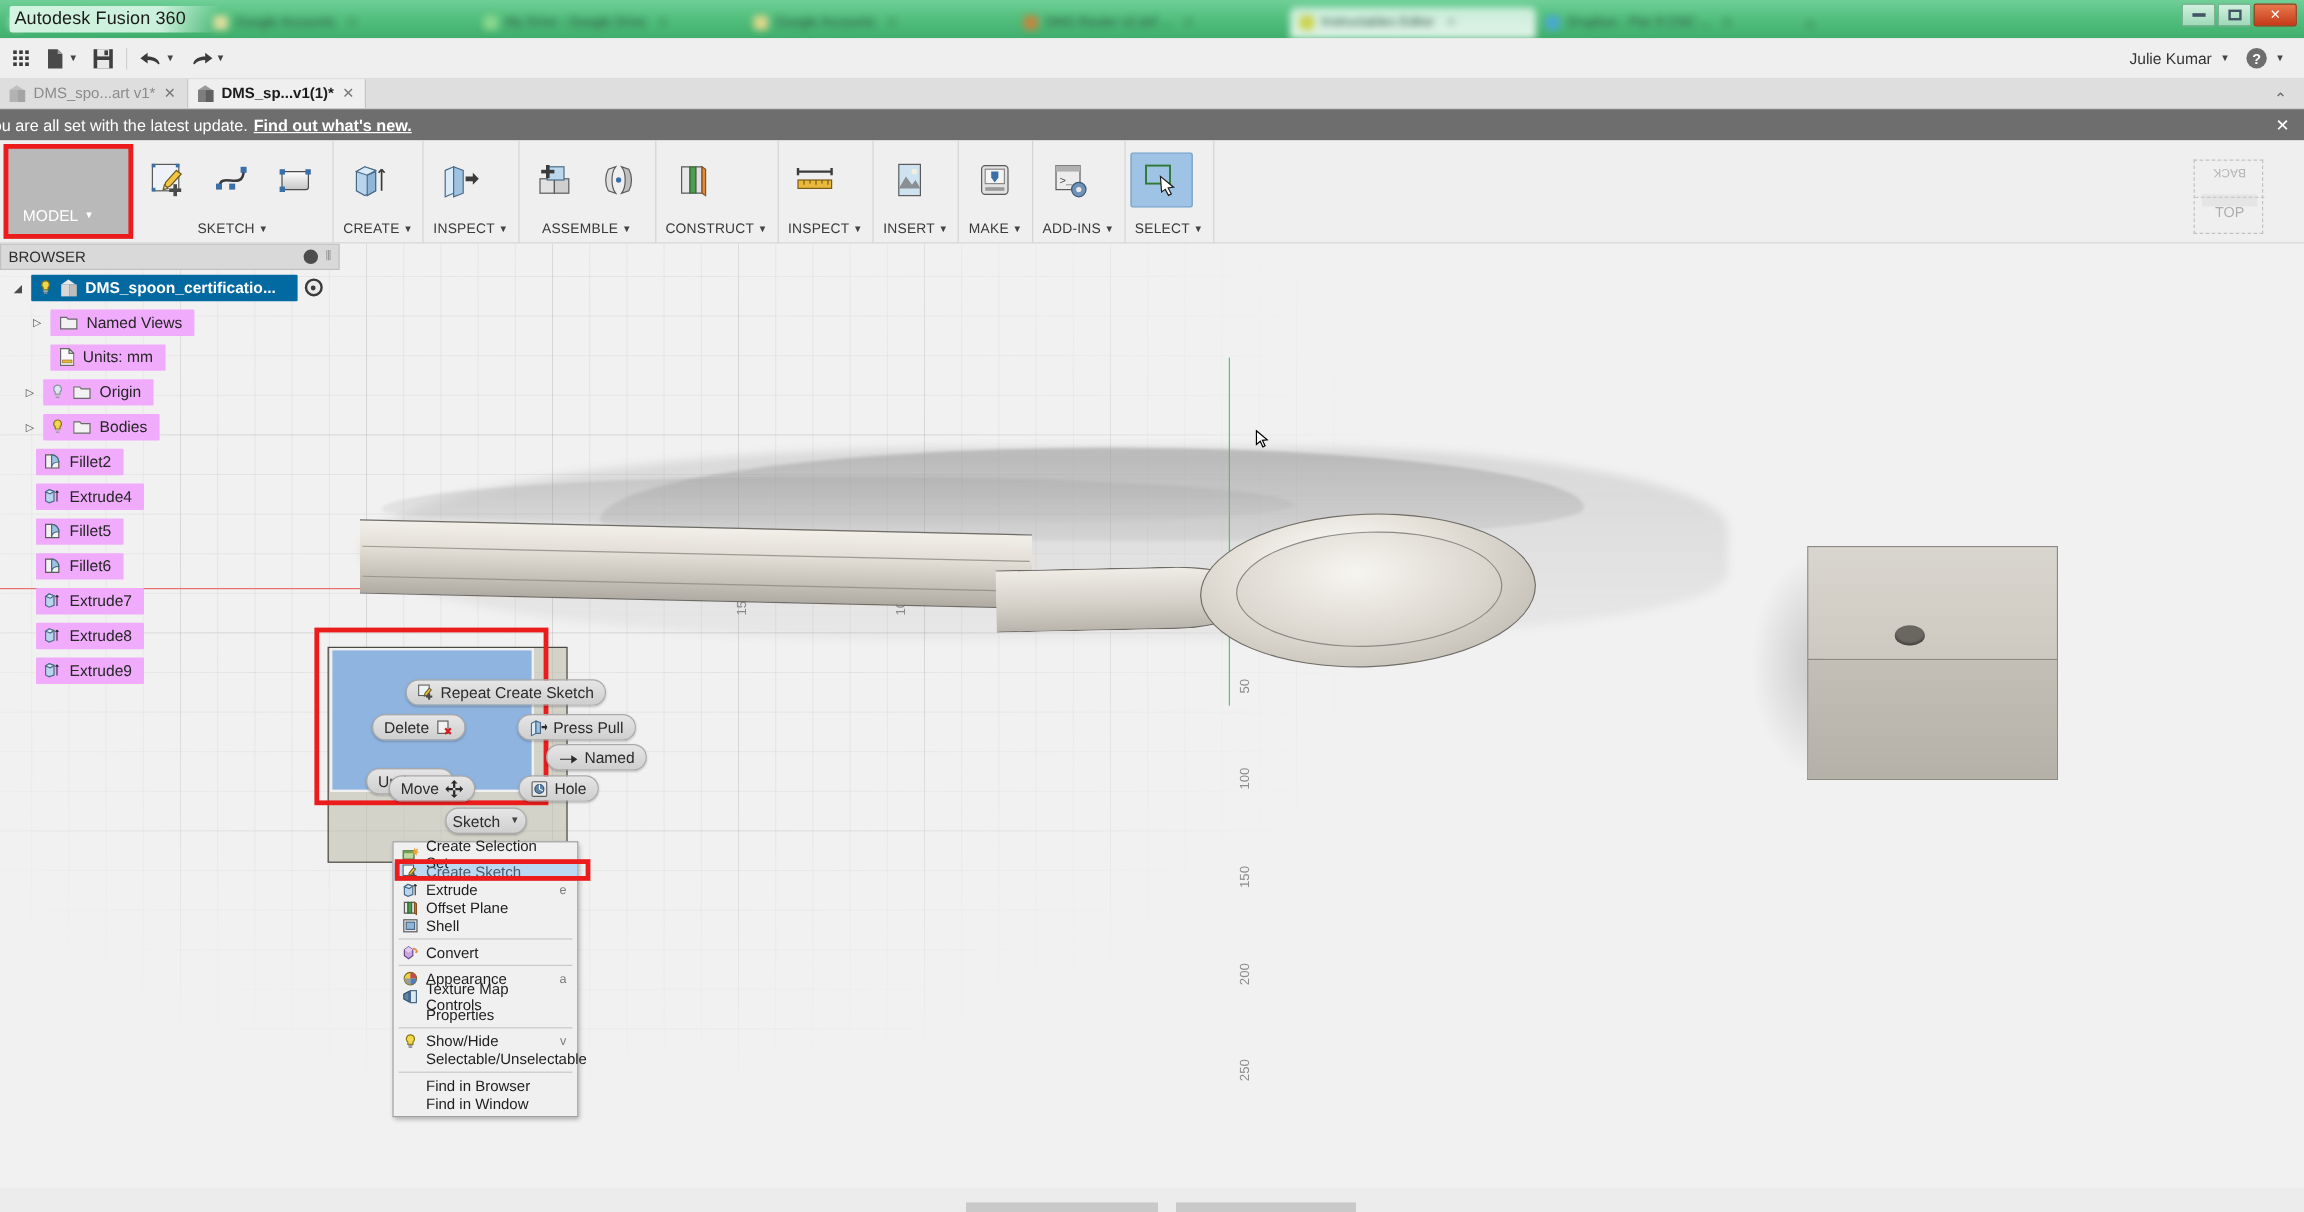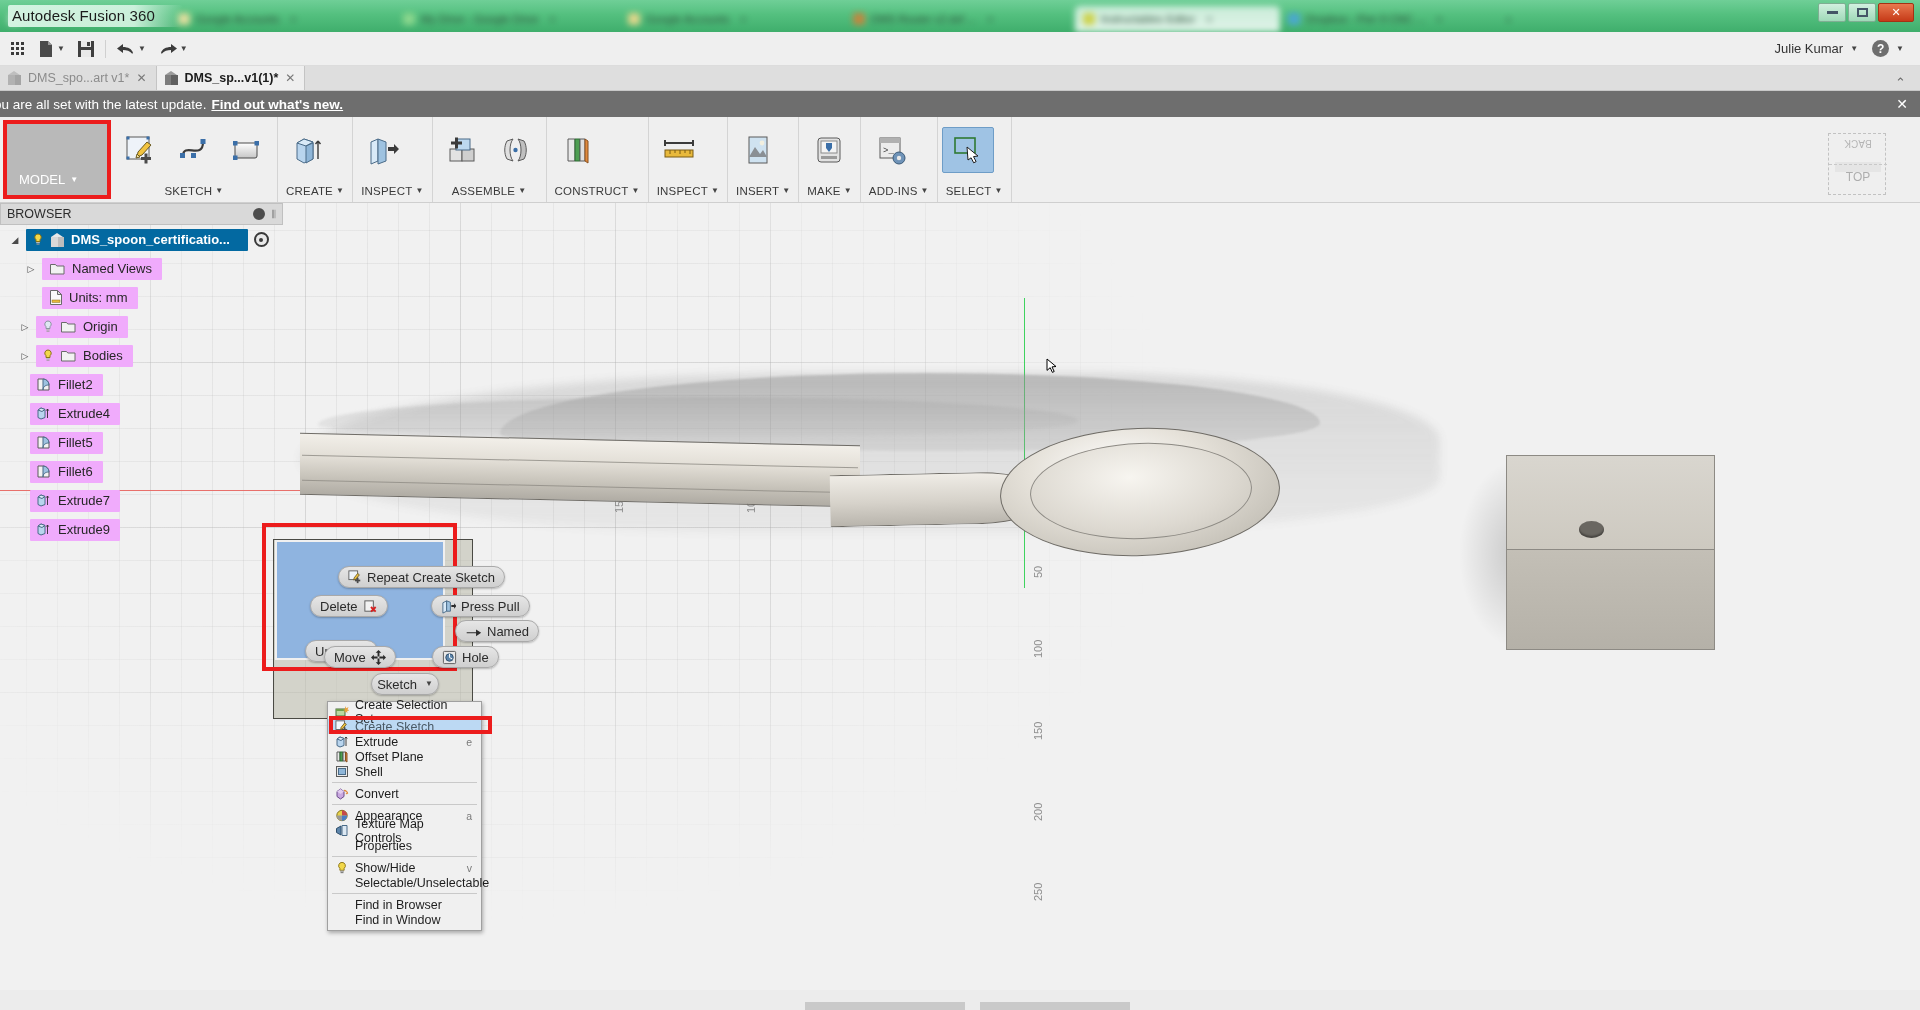--- a/index.html
+++ b/index.html
@@ -1093,30 +1093,42 @@
             <svg width="15" height="15" viewBox="0 0 15 15">
                 <path d="M2 4l3-2 4 1.5v8L5 13 2 11.5z" fill="#b9d5ee" stroke="#4a6b88"></path>
                 <path d="M2 4l3-2 4 1.5-3 2z" fill="#dcecf8" stroke="#4a6b88"></path>
                 <path d="M11.5 12V3m0 0l-1.2 1.6M11.5 3l1.2 1.6" stroke="#2b2b2b" stroke-width=".9" fill="none"></path>
               </svg>
           </span>
           <span>Extrude7</span>
         </span>
       </div>
 
-
       <div class="trow" style="padding-left:30px">
         <span class="chip">
           <span class="featico">
             <svg width="15" height="15" viewBox="0 0 15 15">
                 <path d="M2 4l3-2 4 1.5v8L5 13 2 11.5z" fill="#b9d5ee" stroke="#4a6b88"></path>
                 <path d="M2 4l3-2 4 1.5-3 2z" fill="#dcecf8" stroke="#4a6b88"></path>
                 <path d="M11.5 12V3m0 0l-1.2 1.6M11.5 3l1.2 1.6" stroke="#2b2b2b" stroke-width=".9" fill="none"></path>
               </svg>
           </span>
+          <span>Extrude8</span>
+        </span>
+      </div>
+
+      <div class="trow" style="padding-left:30px">
+        <span class="chip">
+          <span class="featico">
+            <svg width="15" height="15" viewBox="0 0 15 15">
+                <path d="M2 4l3-2 4 1.5v8L5 13 2 11.5z" fill="#b9d5ee" stroke="#4a6b88"></path>
+                <path d="M2 4l3-2 4 1.5-3 2z" fill="#dcecf8" stroke="#4a6b88"></path>
+                <path d="M11.5 12V3m0 0l-1.2 1.6M11.5 3l1.2 1.6" stroke="#2b2b2b" stroke-width=".9" fill="none"></path>
+              </svg>
+          </span>
           <span>Extrude9</span>
         </span>
       </div>
     </div>
 
     <div id="bottombar">
       <div id="bb-a"></div>
       <div id="bb-b"></div>
     </div>
 

